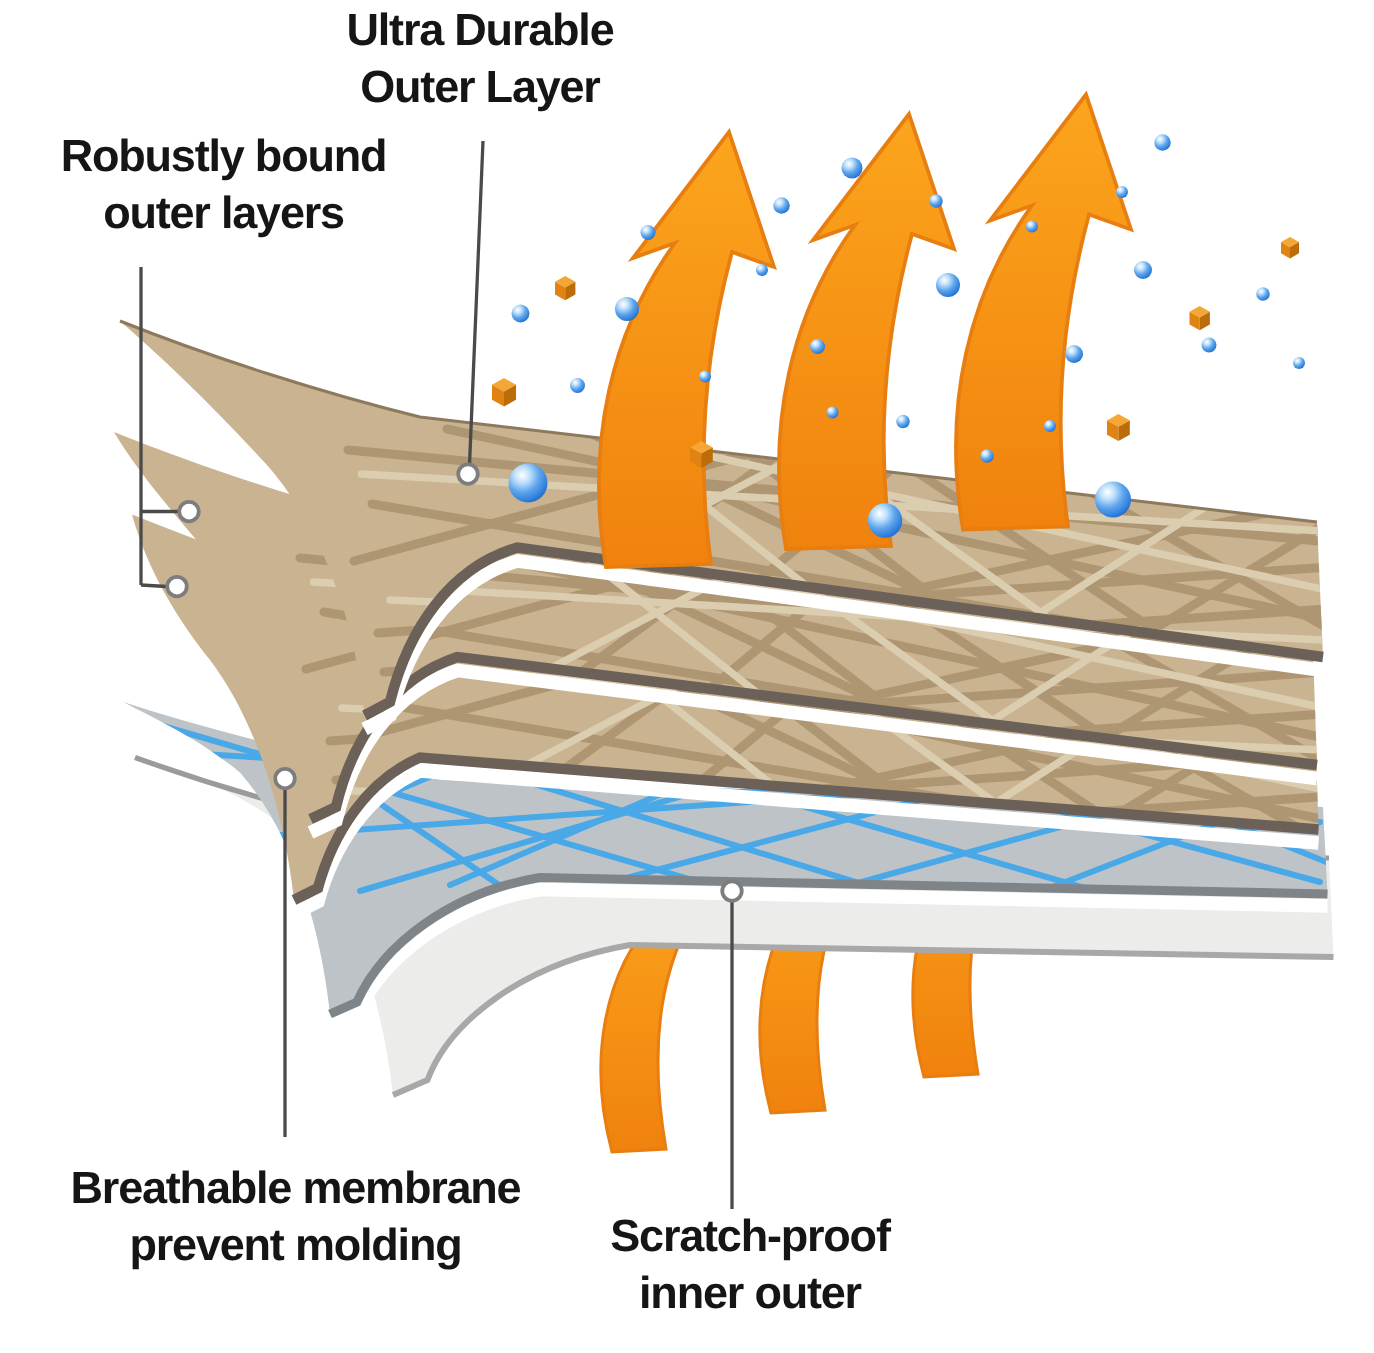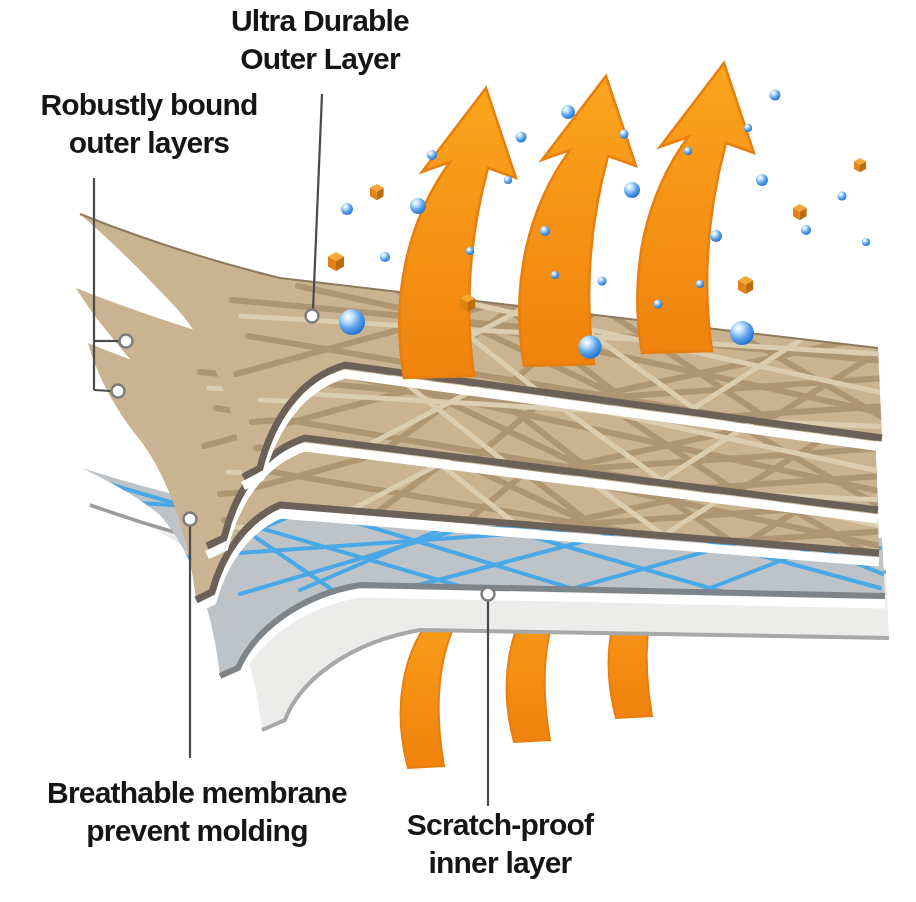--- a/index.html
+++ b/index.html
@@ -223,15 +223,15 @@
   </g>
 </svg>
 
 <div class="label lbl-outer">Ultra Durable
 Outer Layer</div>
 <div class="label lbl-bound">Robustly bound
 outer layers</div>
 <div class="label lbl-membrane">Breathable membrane
 prevent molding</div>
 <div class="label lbl-scratch">Scratch-proof
-inner layer</div>
+inner outer</div>
 
 </div>
 
 </body></html>

